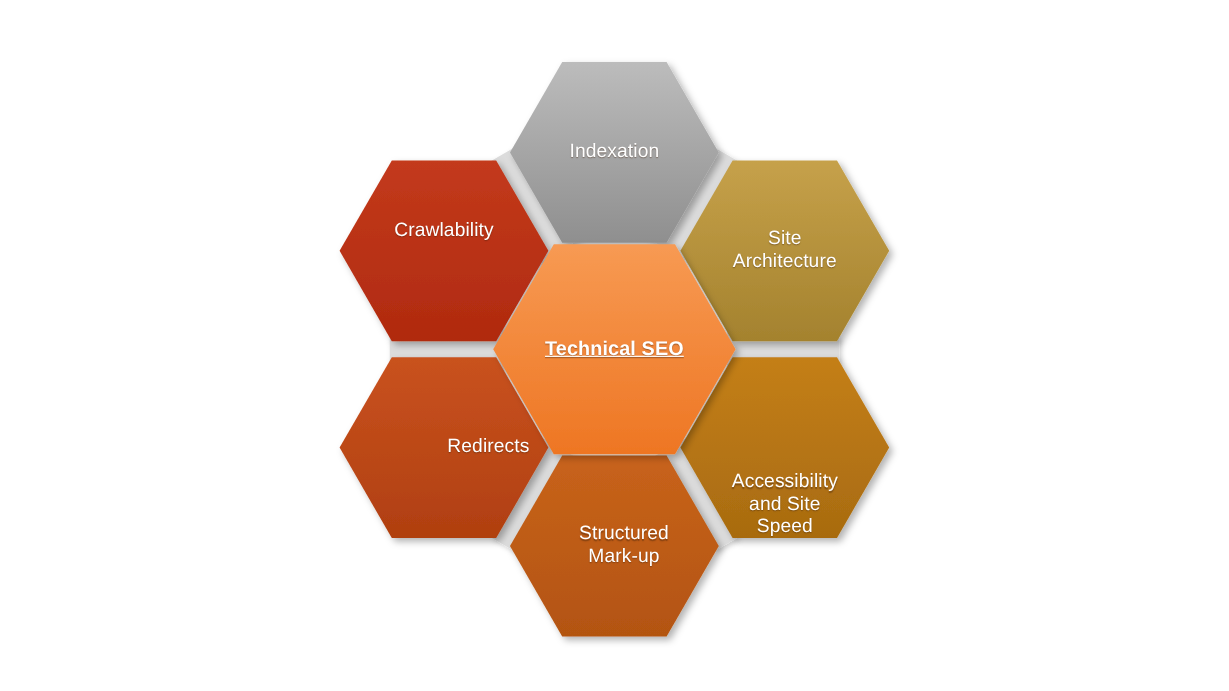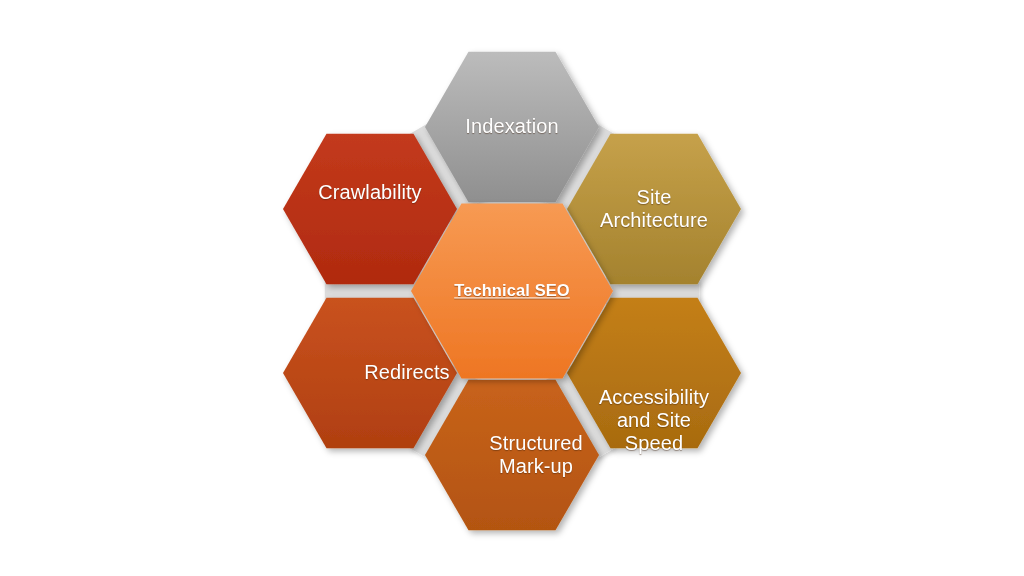--- a/index.html
+++ b/index.html
@@ -38,21 +38,21 @@
     transform: translate(-50%, -50%);
     white-space: pre-line;
   }
   .hex-label.center-label {
     font-weight: bold;
     font-size: 16.5px;
     text-decoration: underline;
   }
   .hex-label.outer-label {
     font-weight: normal;
-    font-size: 20px;
+    font-size: 16px;
   }
 </style>
 </head>
 <body>
 
 <div id="diagram-canvas">
 
   <svg id="hex-svg" viewBox="0 0 1024 576">
     <defs>
       <filter id="hexShadow" x="-30%" y="-30%" width="170%" height="170%">
@@ -110,20 +110,20 @@
       </g>
   </svg>
 
   <div id="label-layer">
       <div class="hex-label outer-label" style="left: 512px; top: 127px;">Indexation</div>
       <div class="hex-label outer-label" style="left: 654px; top: 209px; text-align: center;">Site
 Architecture</div>
       <div class="hex-label outer-label" style="left: 654px; top: 373px; margin-top: 48px;">Accessibility
 and Site
 Speed</div>
-      <div class="hex-label outer-label" style="left: 536px; top: 455px;">Structured
+      <div class="hex-label outer-label" style="left: 520px; top: 455px;">Structured
 Mark-up</div>
       <div class="hex-label outer-label" style="left: 370px; top: 373px; margin-left: 37px;">Redirects</div>
       <div class="hex-label outer-label" style="left: 370px; top: 193px;">Crawlability</div>
       <div class="hex-label center-label" style="left: 512px; top: 291px;">Technical SEO</div>
     </div>
 
 </div>
 
 </body></html>

